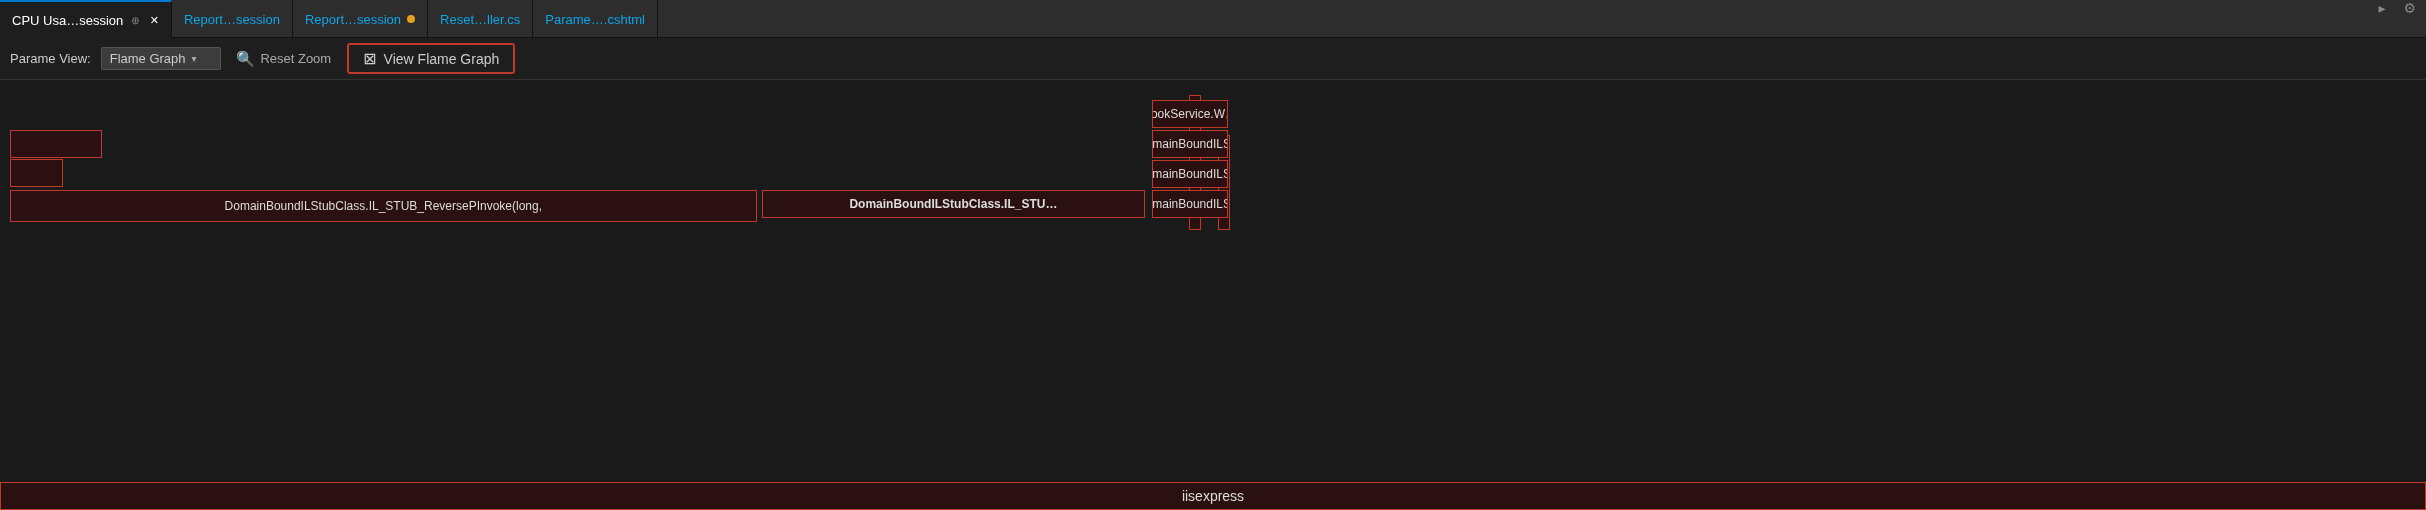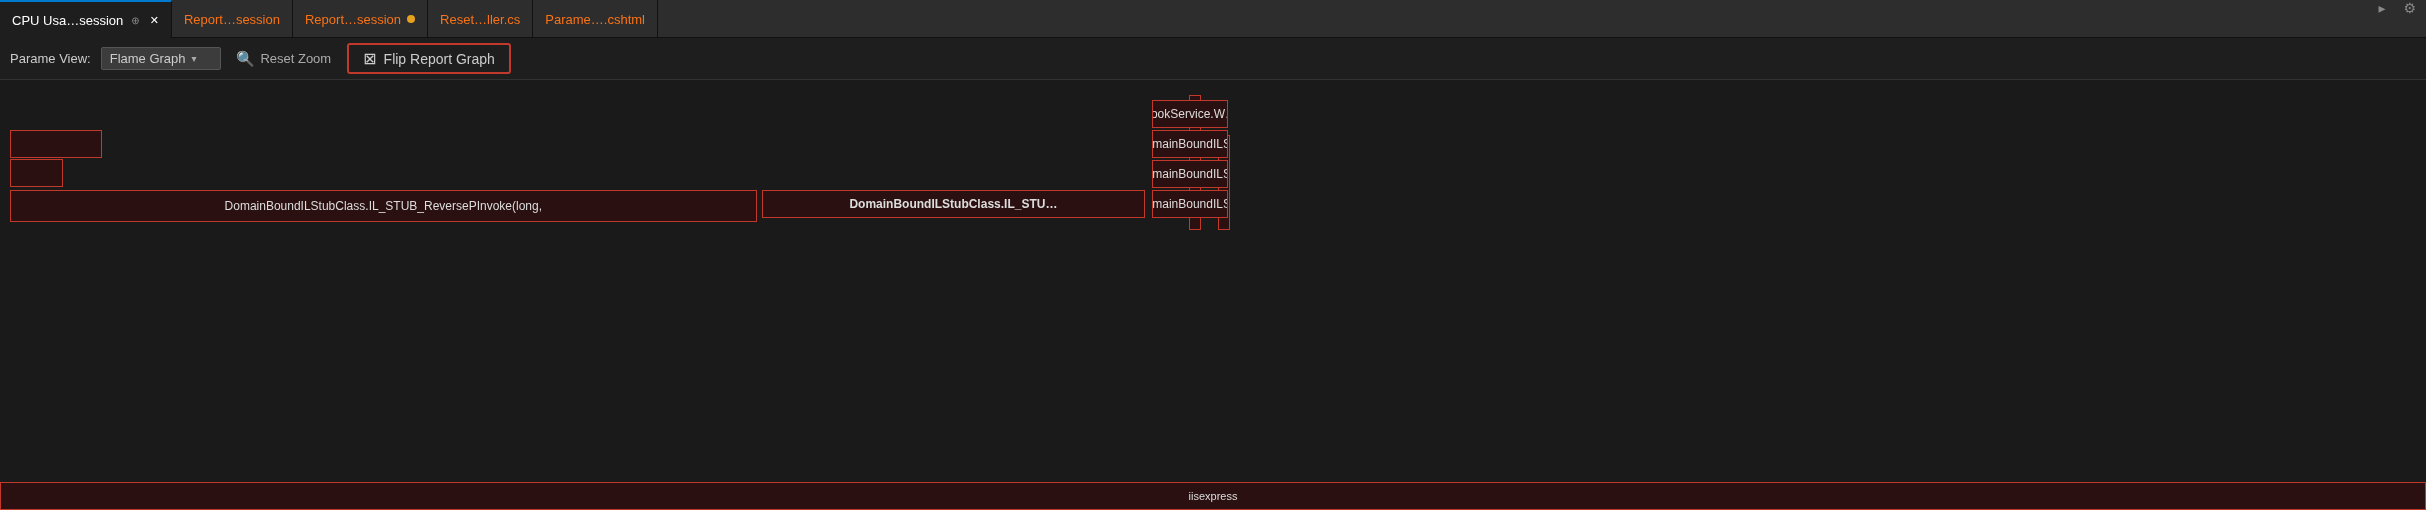--- a/index.html
+++ b/index.html
@@ -24,21 +24,21 @@
     }
     .tab {
       display: flex;
       align-items: center;
       height: 38px;
       padding: 0 12px;
       border-right: 1px solid #111;
       cursor: pointer;
       white-space: nowrap;
       font-size: 13px;
-      color: #f97316;
+      color: #0ea5e9;
       position: relative;
       gap: 6px;
       min-width: 0;
     }
     .tab.active {
       background: #1e1e1e;
       color: #fff;
       border-top: 2px solid #007acc;
     }
     .tab.active .tab-close {
@@ -161,21 +161,21 @@
       bottom: 0;
       left: 0;
       right: 0;
       height: 28px;
       border: 1px solid #c0392b;
       background: #2a1010;
       display: flex;
       align-items: center;
       justify-content: center;
       color: #ddd;
-      font-size: 11px;
+      font-size: 14px;
       cursor: pointer;
     }
   </style>
 </head>
 <body>
 
 <div class="tab-bar">
 
   <div class="tab active">
     <span>CPU Usa…session</span>
@@ -209,21 +209,21 @@
   <div class="view-dropdown">
     <span>Flame Graph</span>
     <span class="dropdown-arrow">▾</span>
   </div>
   <div class="reset-zoom-btn">
     <span style="font-size:15px;">🔍</span>
     <span>Reset Zoom</span>
   </div>
   <div class="flip-btn">
     <span style="font-size:16px;">⊠</span>
-    <span>Flip Report Graph</span>
+    <span>View Flame Graph</span>
   </div>
 </div>
 
 <div class="flame-area">
 
   <div class="flame-bar" style="left:0.4%;top:50px;width:3.8%;height:28px;"></div>
   <div class="flame-bar" style="left:0.4%;top:79px;width:2.2%;height:28px;"></div>
 
   <div class="flame-bar" style="left:49.0%;top:15px;width:0.5%;height:135px;"></div>
   <div class="flame-bar" style="left:50.2%;top:55px;width:0.5%;height:95px;"></div>

